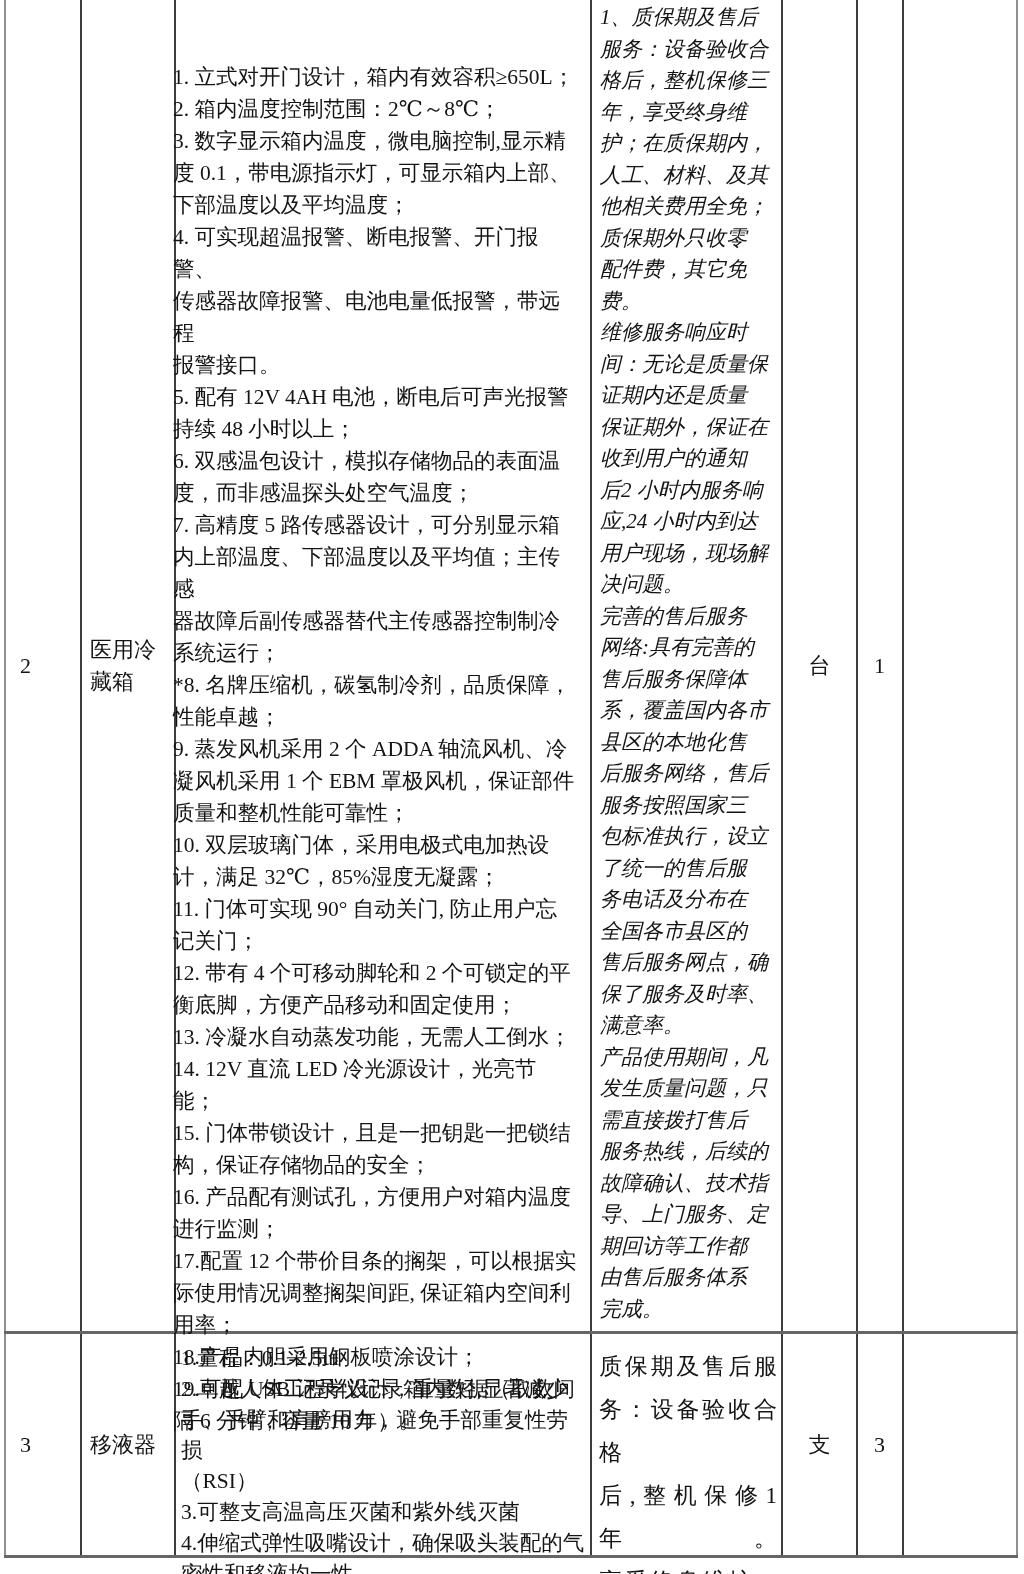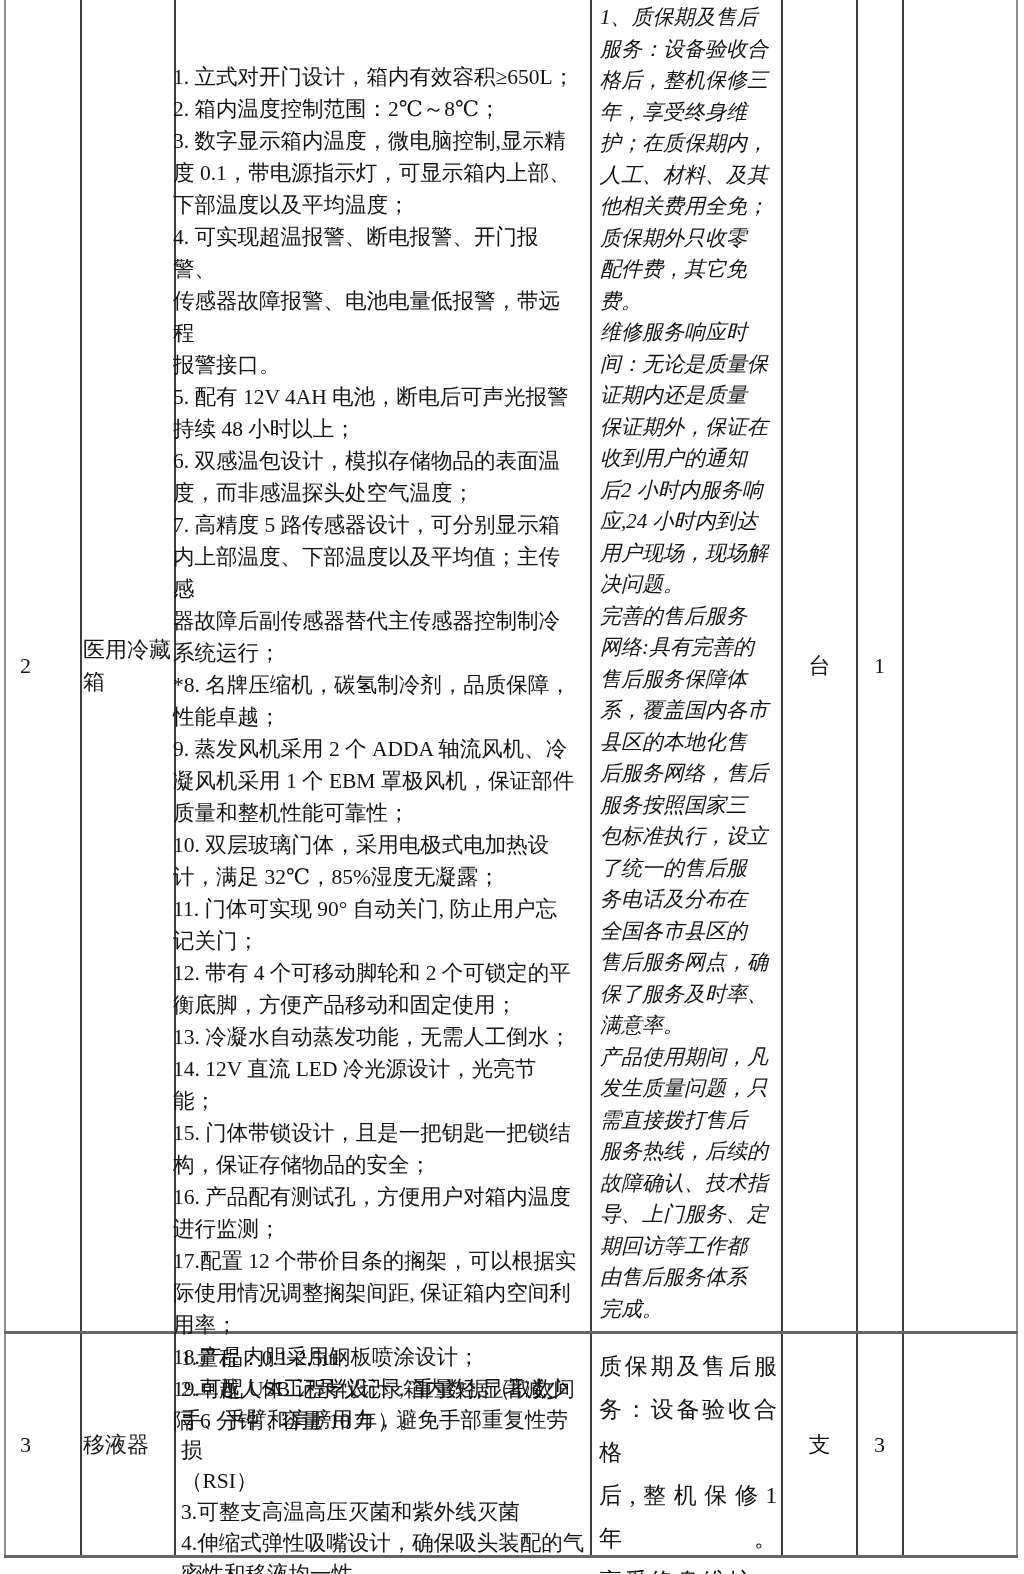--- a/index.html
+++ b/index.html
@@ -30,21 +30,21 @@
   .specs3{
     left:181px;top:1343px;width:404px;
     font-size:21.5px;line-height:30.8px;text-align:left;
   }
   .service3{
     left:599px;top:1345px;width:178px;
     font-size:23px;line-height:43px;
     text-align:justify;text-align-last:justify;
   }
   .no-cell{left:5px;width:75px;padding-left:15px;font-size:22px;}
-  .name-cell{left:81px;width:92px;padding-left:2px;font-size:22px;line-height:32px;}
+  .name-cell{left:81px;width:92px;padding-left:9px;font-size:22px;line-height:32px;}
   .unit-cell{left:783px;width:73px;font-size:22px;}
   .qty-cell{left:857px;width:45px;font-size:22px;}
   .remark-cell{left:904px;width:112px;font-size:22px;}
   .row2{top:0;height:1331px;}
   .row3{top:1333px;height:223px;}
 </style>
 </head>
 <body>
 
 <div class="page">

